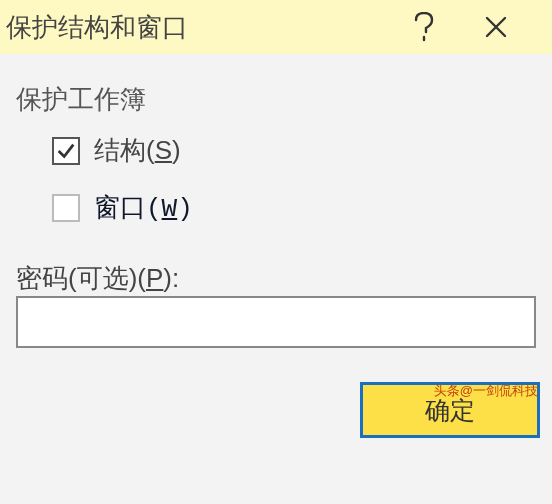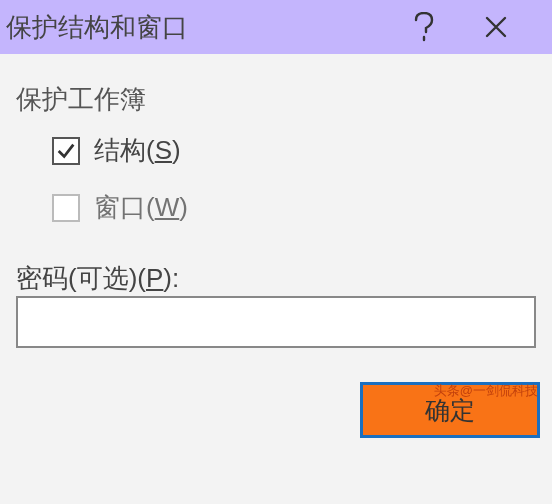--- a/index.html
+++ b/index.html
@@ -9,21 +9,21 @@
     background: #f3f3f3;
     font-family: "Microsoft YaHei", "SimSun", sans-serif;
     color: #333;
     overflow: hidden;
   }
   .titlebar {
     display: flex;
     align-items: center;
     height: 54px;
     padding: 0 20px 0 6px;
-    background: #c4b5fd;
+    background: #fef9c3;
   }
   .title-text {
     flex: 1;
     font-size: 26px;
     color: #444;
   }
   .tb-btn {
     width: 72px;
     height: 54px;
     display: flex;
@@ -61,21 +61,22 @@
   .chk.disabled {
     border-color: #bbb;
   }
   .chk svg { display: block; }
   .chk-label {
     font-size: 26px;
     color: #444;
     text-align: center;
   }
   .chk-label.disabled {
-    color: #737373;
+    color: #0f172a;
+    font-family: Liberation Mono, monospace;
   }
   .chk-label .mn { text-decoration: underline; }
   .pw-label {
     font-size: 26px;
     color: #444;
     margin-top: 36px;
   }
   .pw-label .mn { text-decoration: underline; }
   .pw-input {
     width: 520px;
@@ -90,21 +91,21 @@
     display: flex;
     justify-content: flex-end;
     gap: 18px;
     padding: 24px 12px 0 12px;
   }
   .btn {
     width: 180px;
     height: 56px;
     font-size: 25px;
     color: #333;
-    background: #f97316;
+    background: #fde047;
     border: 2px solid #aeaeae;
     display: flex;
     align-items: center;
     justify-content: center;
     cursor: default;
   }
   .btn.primary {
     border: 3px solid #1a6fc0;
   }
   .watermark {

